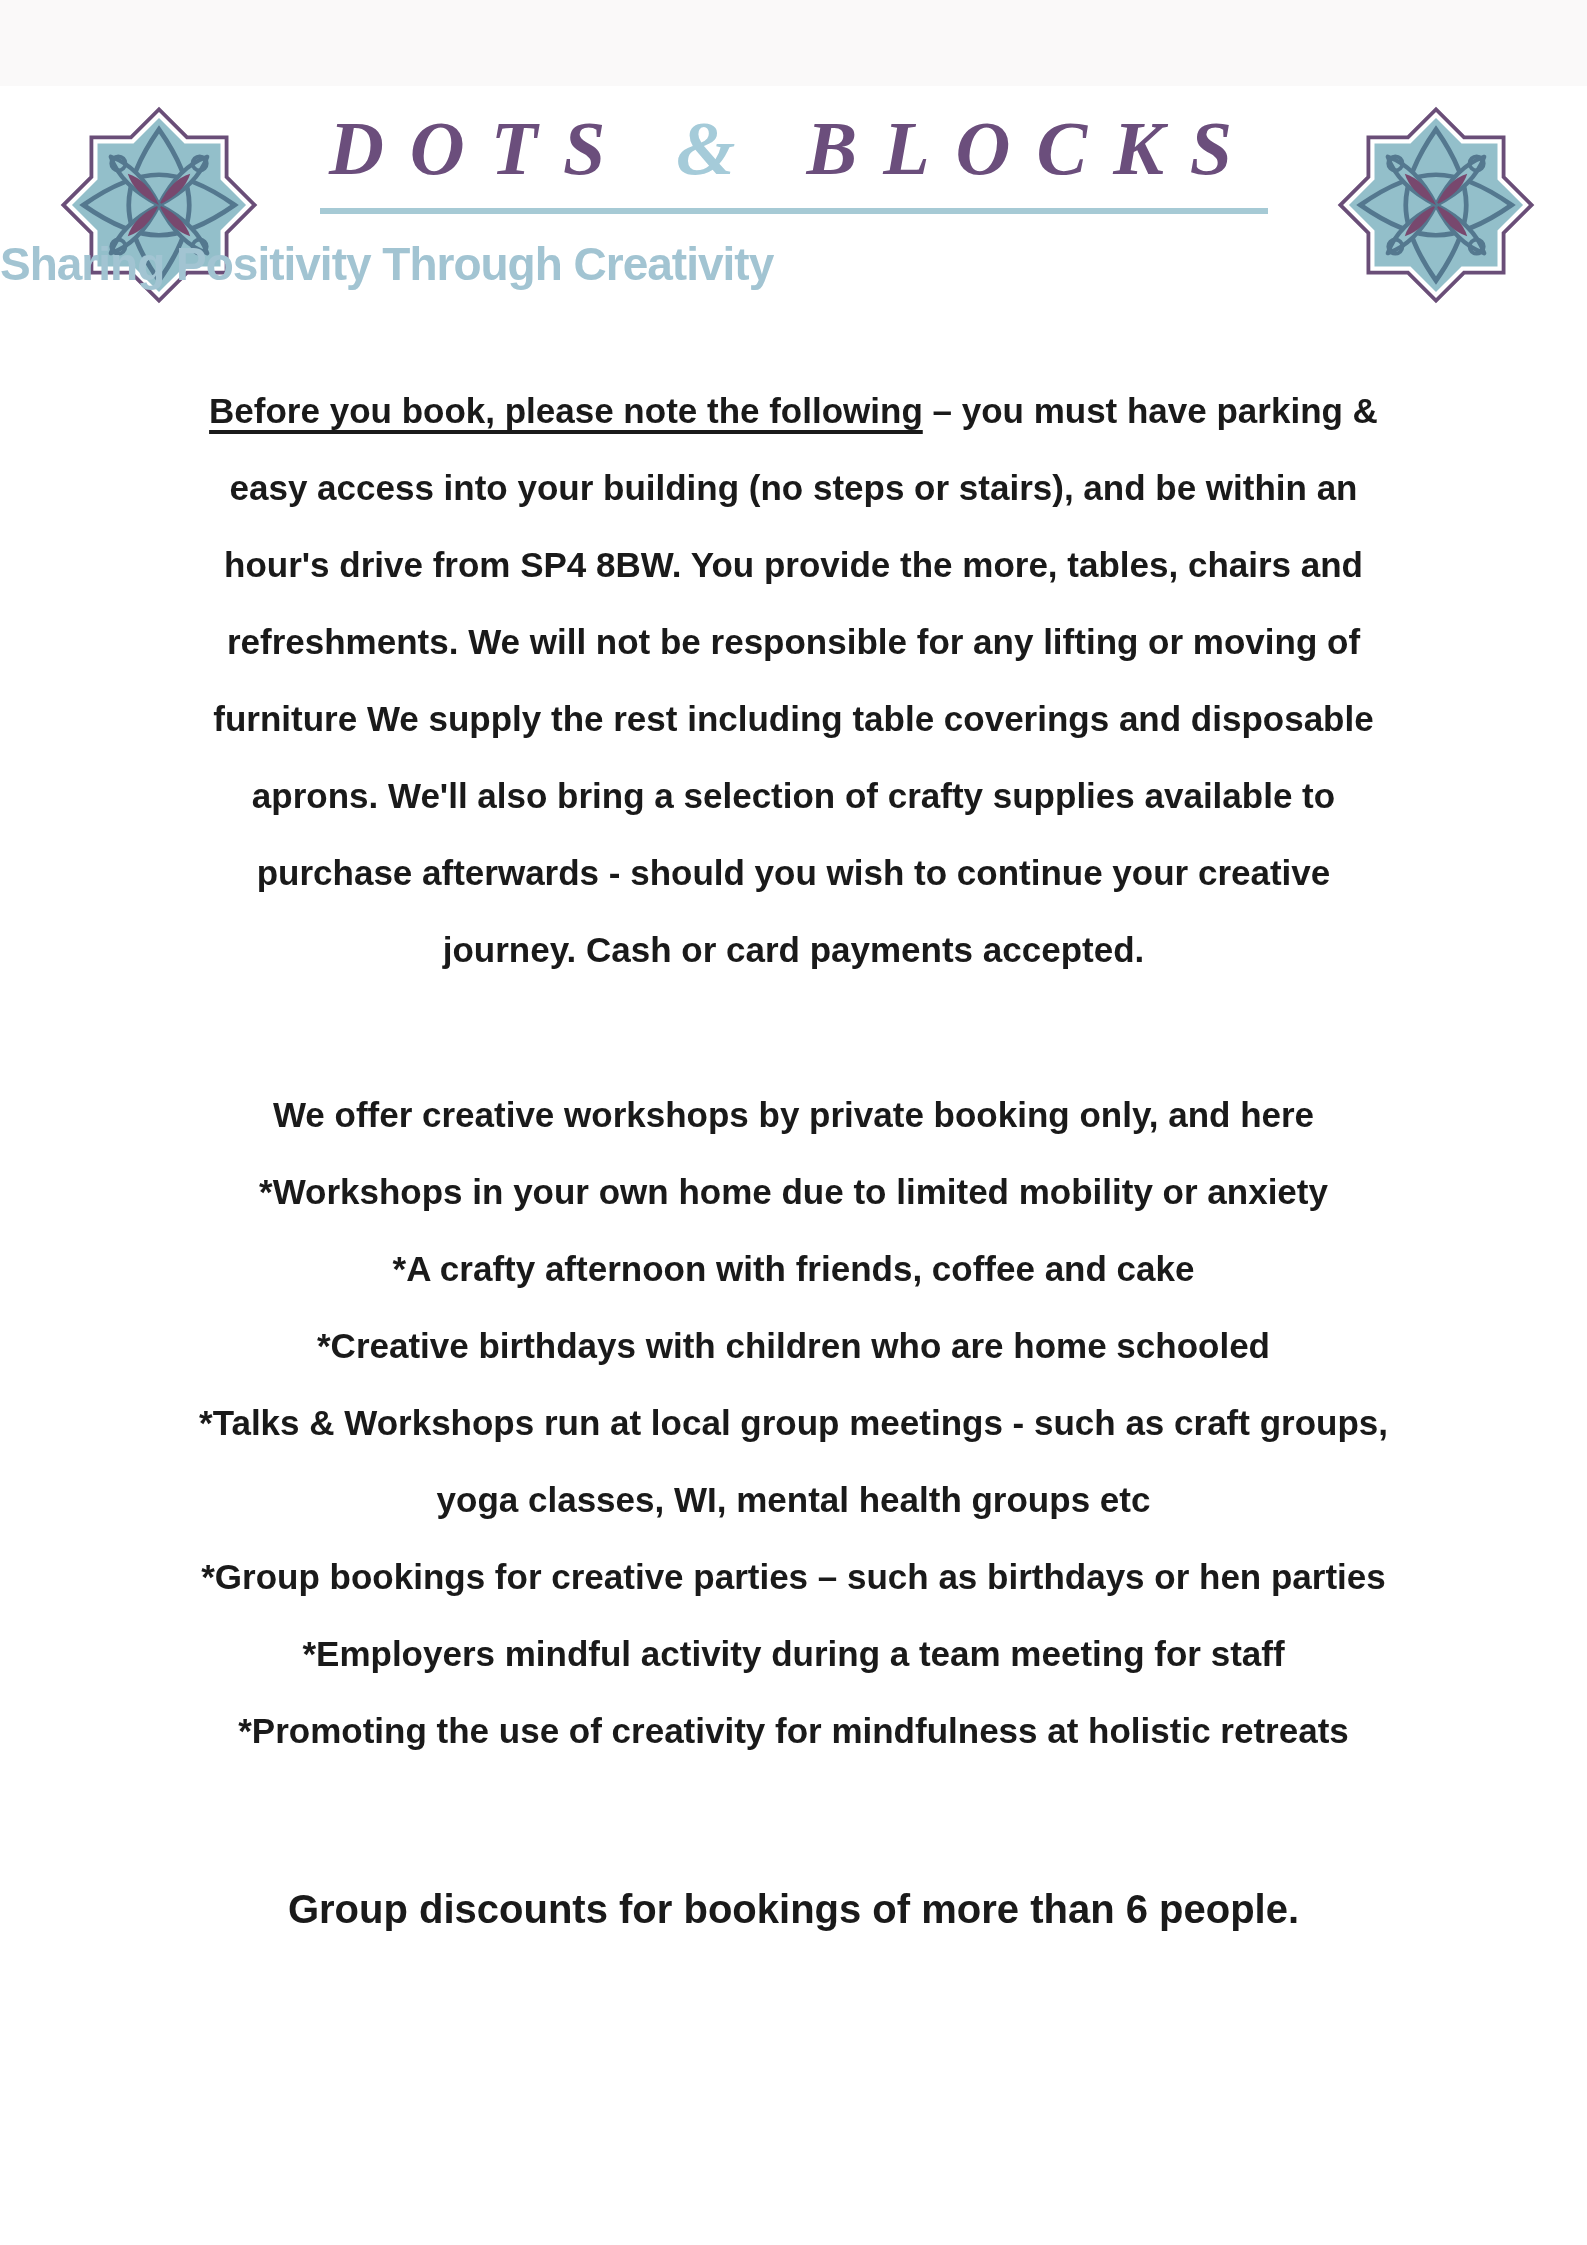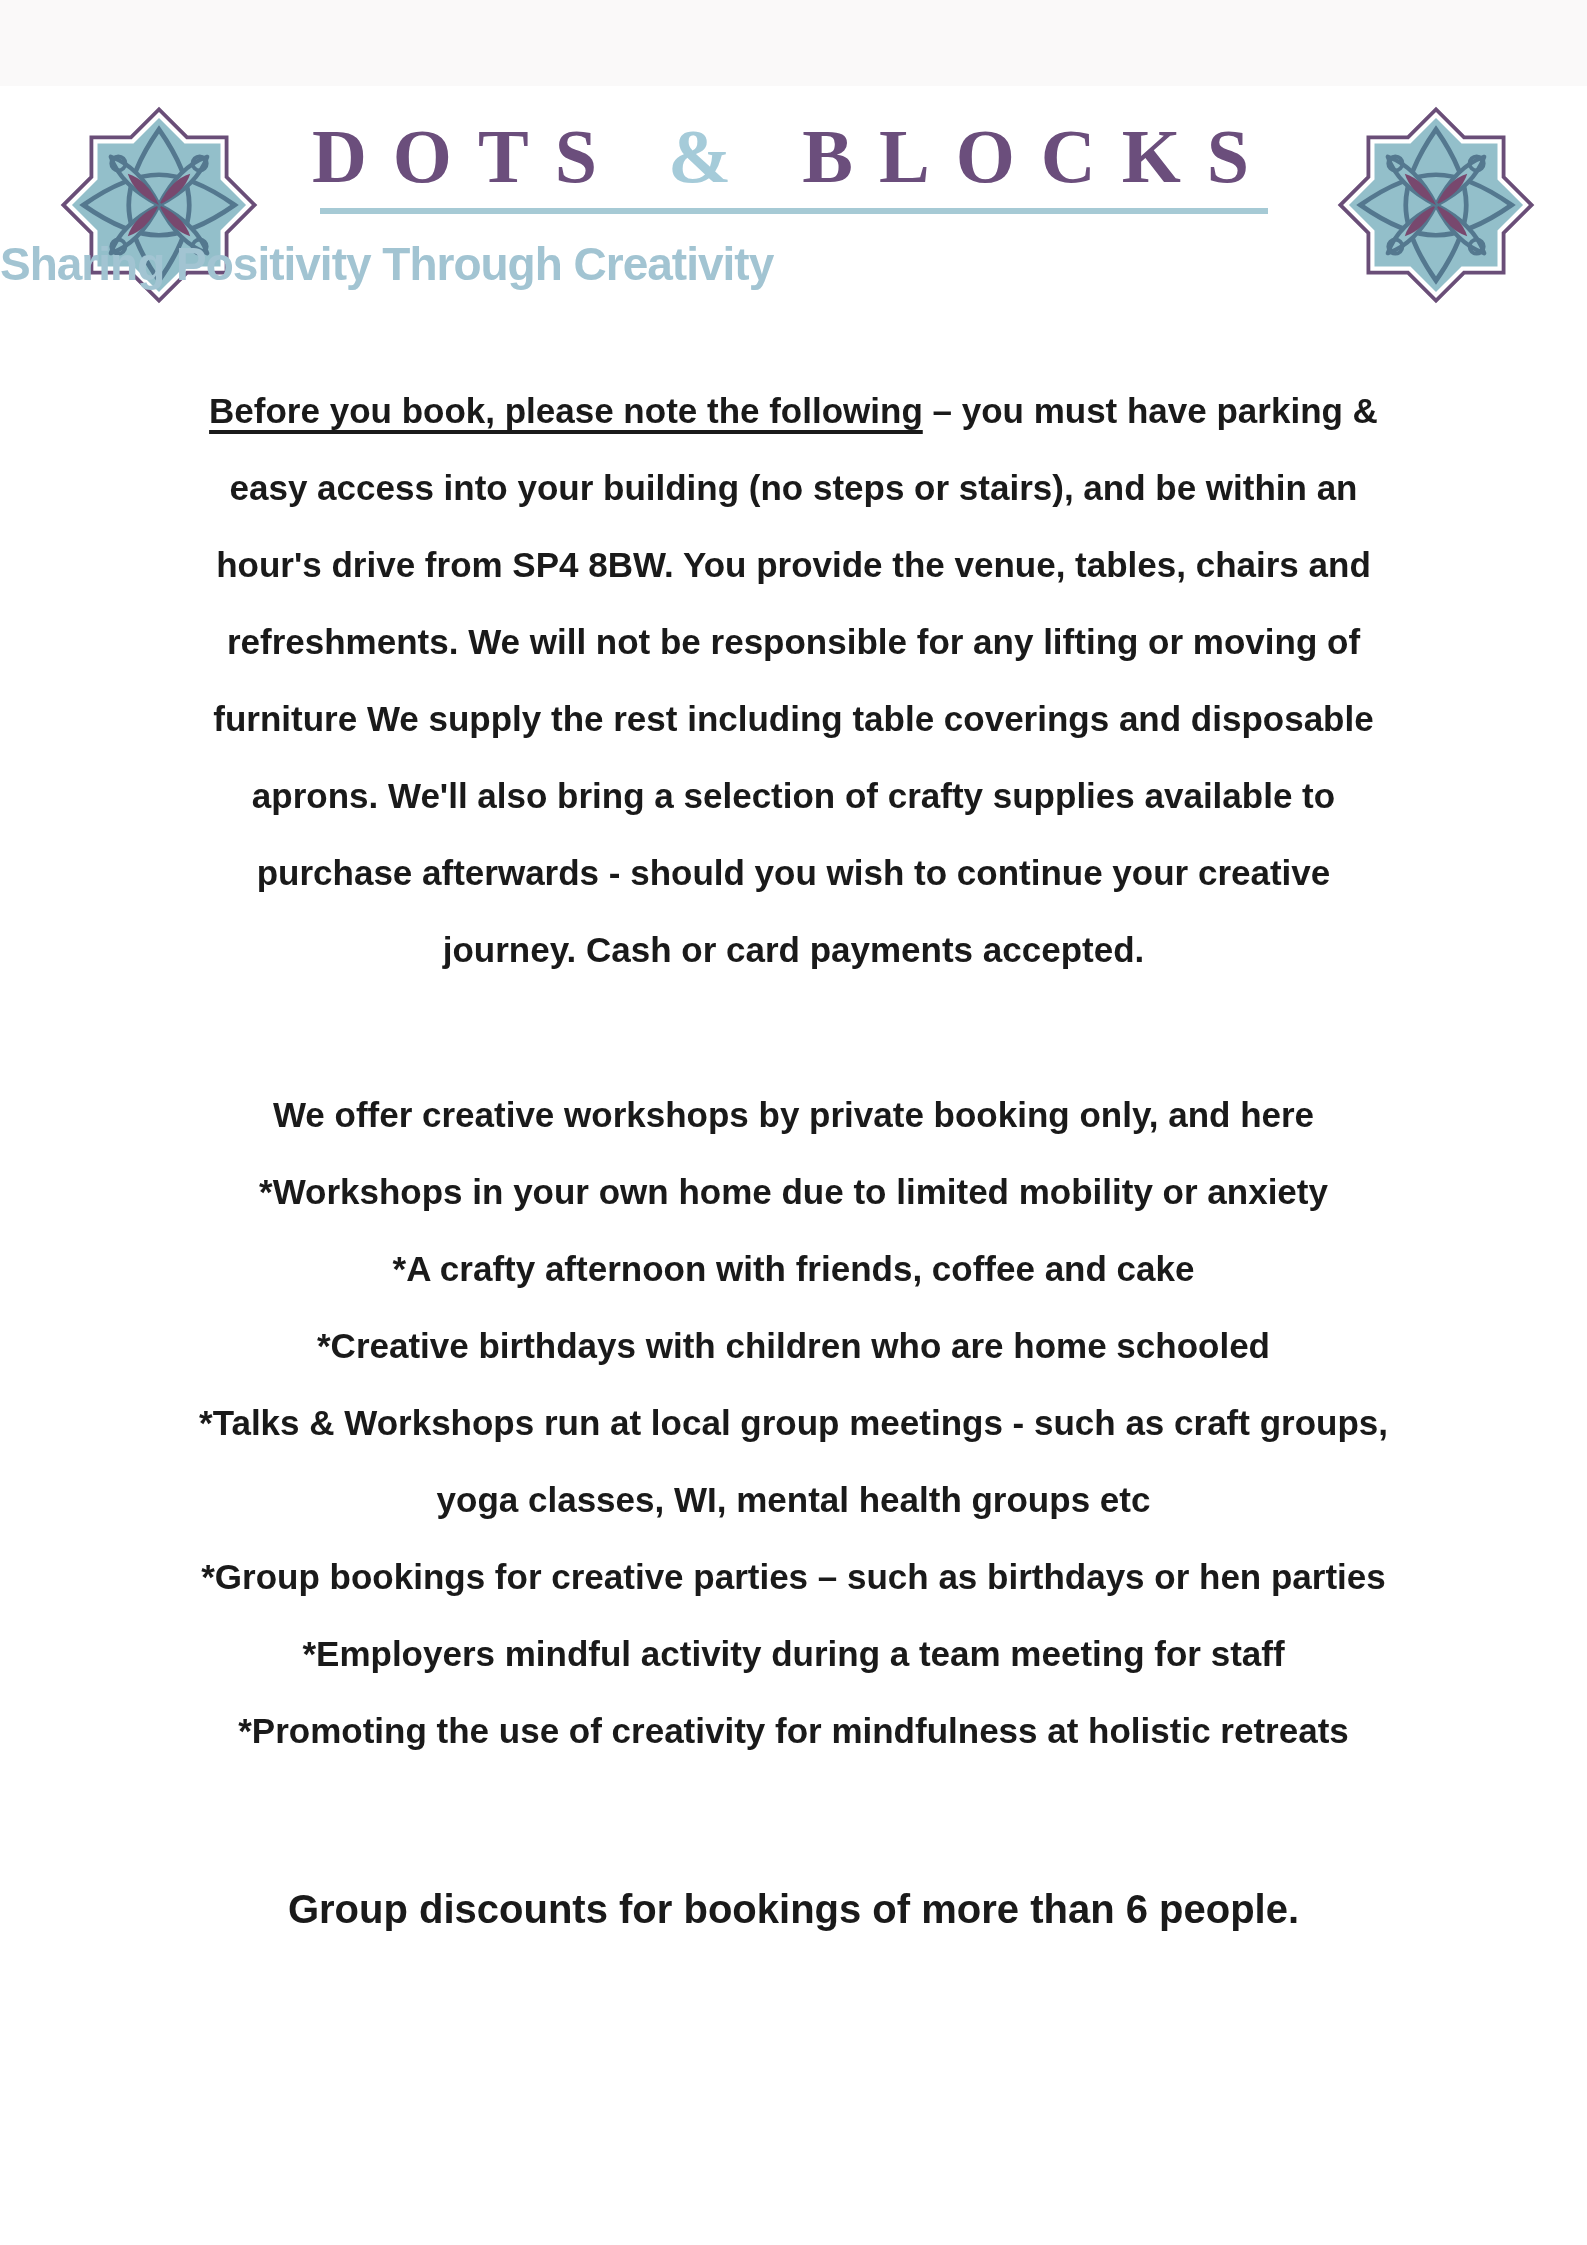--- a/index.html
+++ b/index.html
@@ -7,23 +7,23 @@
     width:1587px;height:2245px;background:#ffffff;position:relative;
     font-family:"Liberation Sans",sans-serif;color:#1a1a1a;overflow:hidden;
   }
   .top-strip{position:absolute;top:0;left:0;width:100%;height:86px;background:#faf9f9;}
   .header{position:relative;height:340px;}
   .header-band{position:absolute;top:86px;left:0;width:100%;height:232px;background:#ffffff;}
   .star{position:absolute;top:101px;width:208px;height:208px;}
   .star-left{left:55px;}
   .star-right{right:47px;}
   .brand-title{
-    position:absolute;top:102px;left:0;right:0;margin:16px;text-align:center;
+    position:absolute;top:102px;left:0;right:0;margin:8px;text-align:center;
     font-family:"Liberation Serif",serif;font-weight:700;font-size:76px;line-height:1;
-    color:#6b4e7c;letter-spacing:26px;white-space:nowrap;
+    color:#6b4e7c;letter-spacing:26px;white-space:nowrap;font-style:italic;
   }
   .brand-title .amp{color:#a5cbd9;}
   .divider{
     position:absolute;top:208px;left:50%;transform:translateX(-50%);
     width:948px;height:6px;background:#a6cad5;
   }
   .tagline{
     position:absolute;top:241px;left:0;right:0;
     font-weight:700;font-size:46px;line-height:1;letter-spacing:-1px;color:#a2c4d2;
   }
@@ -93,21 +93,21 @@
   <svg class="star star-right" viewBox="-110 -110 220 220">
     <use href="#mandala"></use>
   </svg>
 </header>
 
 <main class="content">
 
   <div class="para intro">
     <div><span class="u">Before you book, please note the following</span><span> – you must have parking &amp;</span></div>
     <div>easy access into your building (no steps or stairs), and be within an</div>
-    <div>hour's drive from SP4 8BW. You provide the venue, tables, chairs and</div>
+    <div>hour's drive from SP4 8BW. You provide the more, tables, chairs and</div>
     <div>refreshments. We will not be responsible for any lifting or moving of</div>
     <div>furniture We supply the rest including table coverings and disposable</div>
     <div>aprons. We'll also bring a selection of crafty supplies available to</div>
     <div>purchase afterwards - should you wish to continue your creative</div>
     <div>journey. Cash or card payments accepted.</div>
   </div>
 
   <div class="para events">
     <div>We offer creative workshops by private booking only, and here</div>
     <div>*Workshops in your own home due to limited mobility or anxiety</div>

